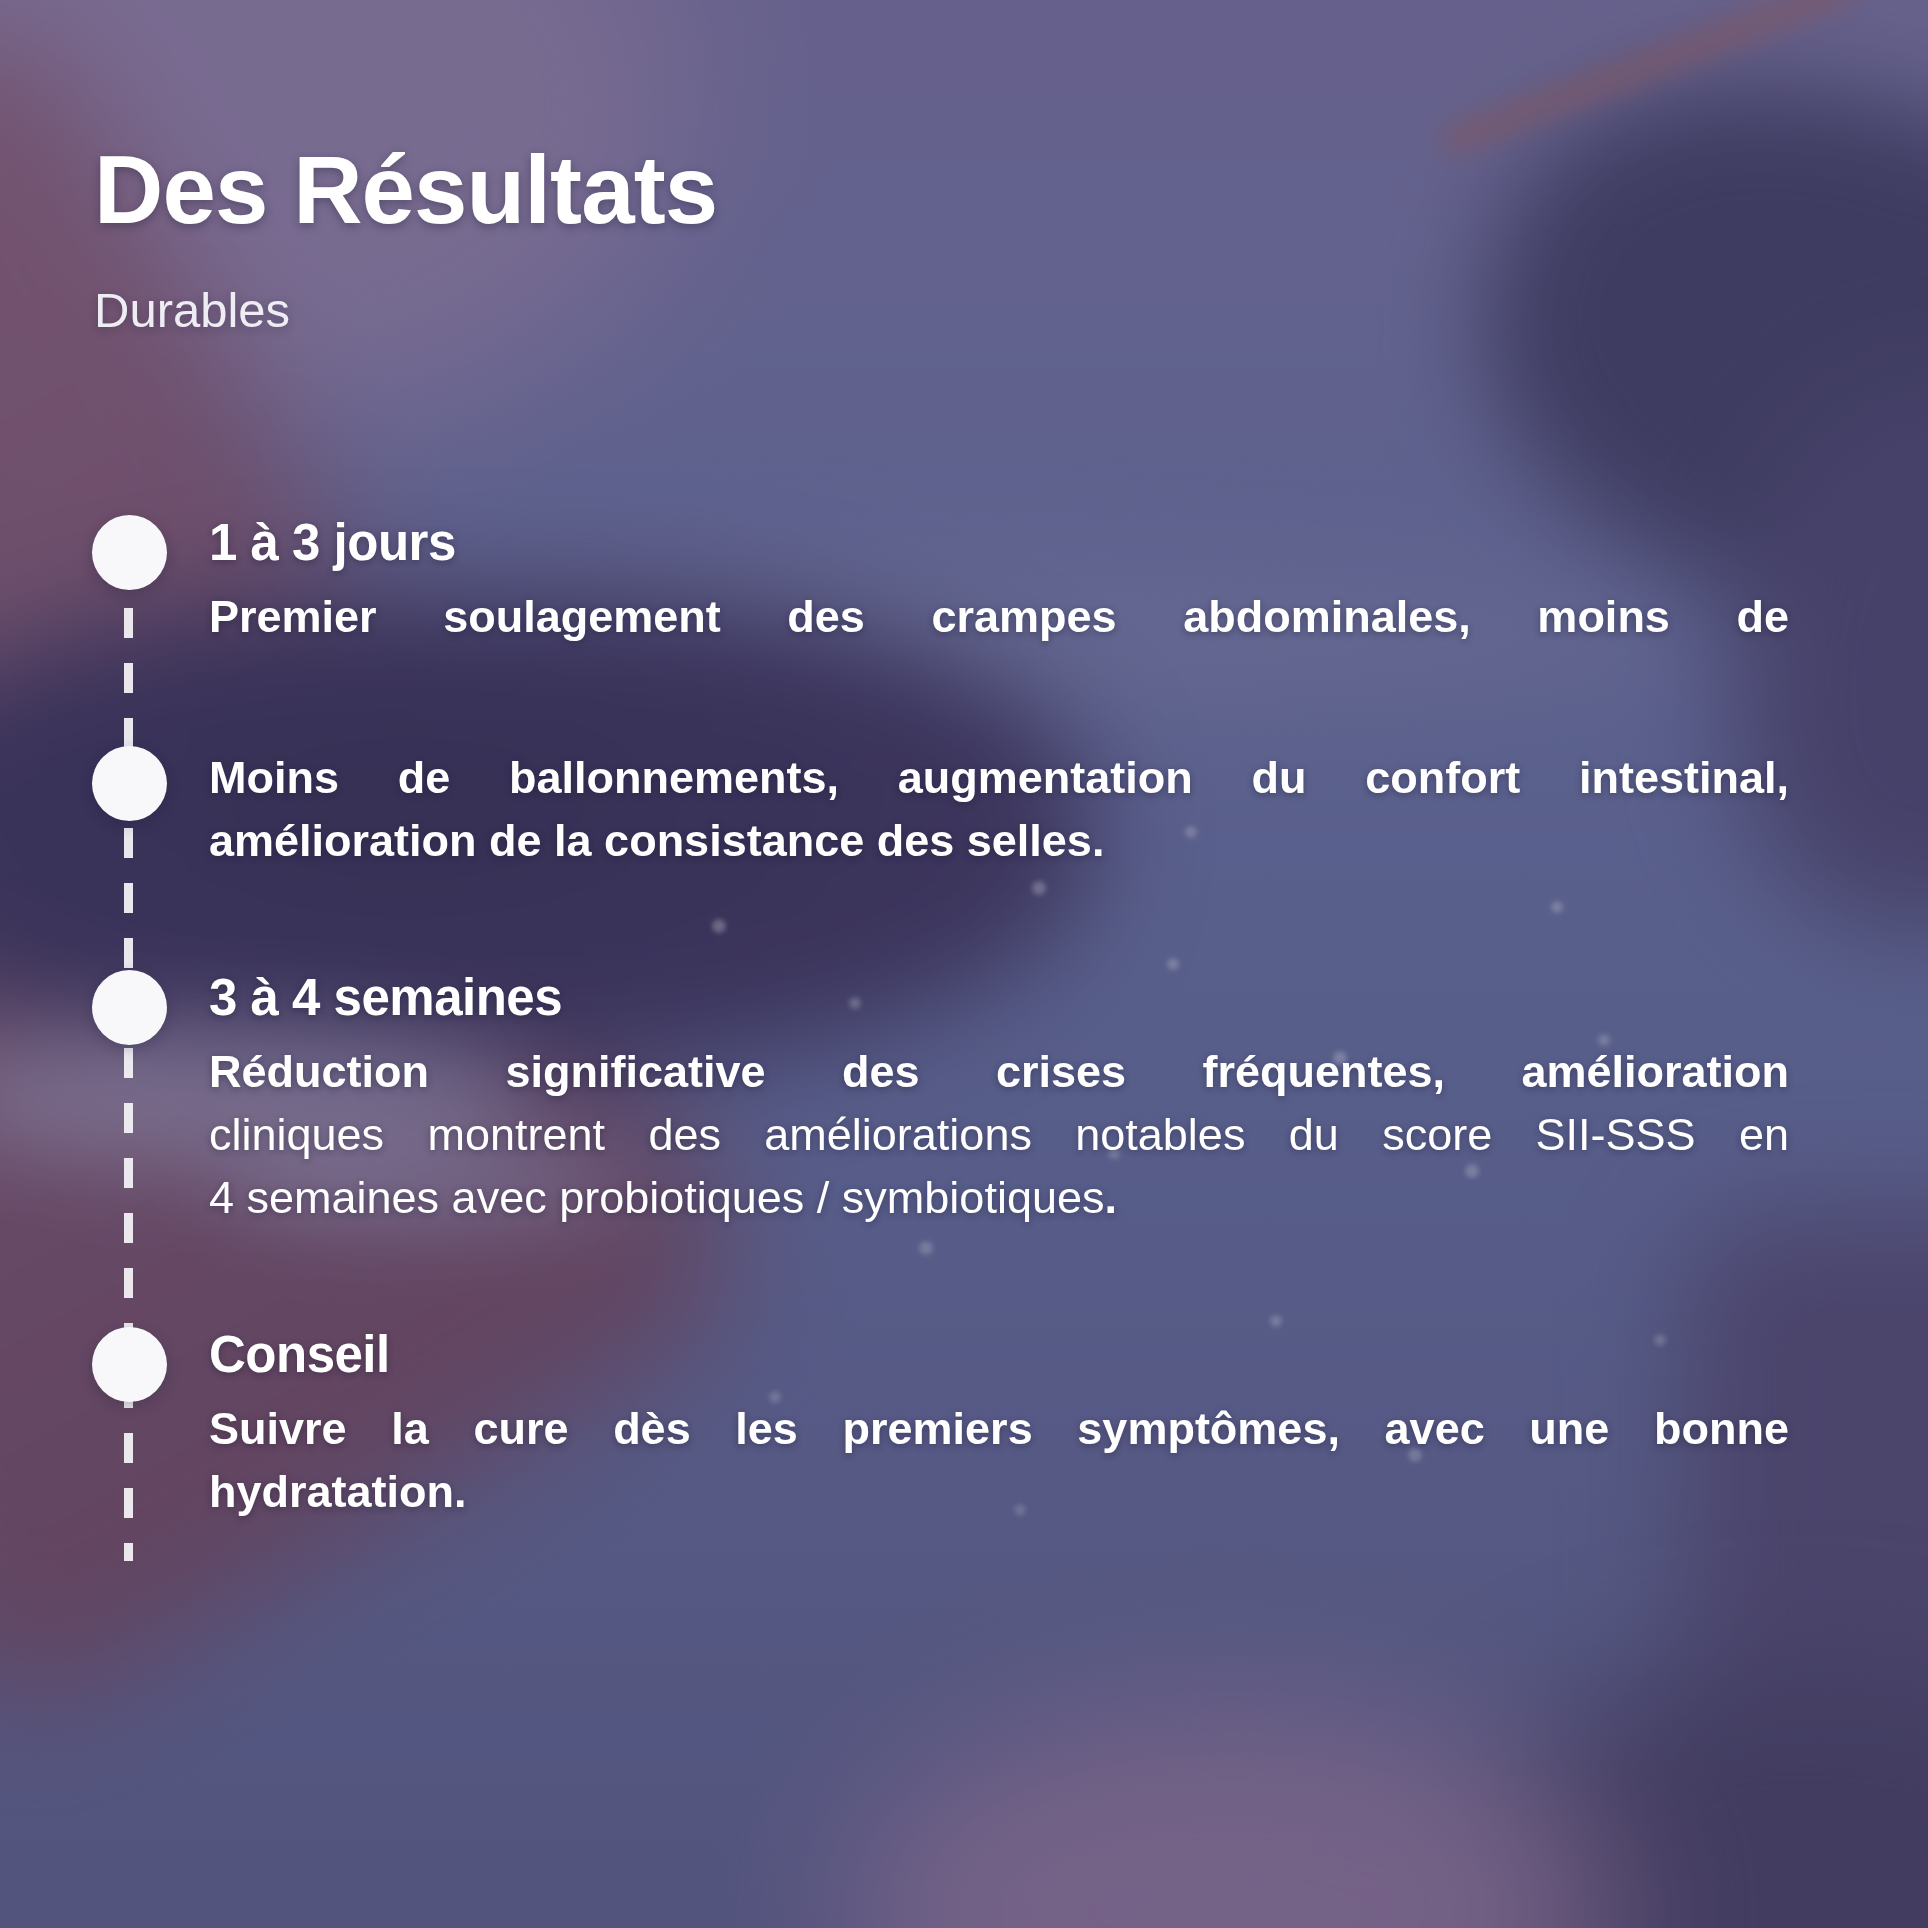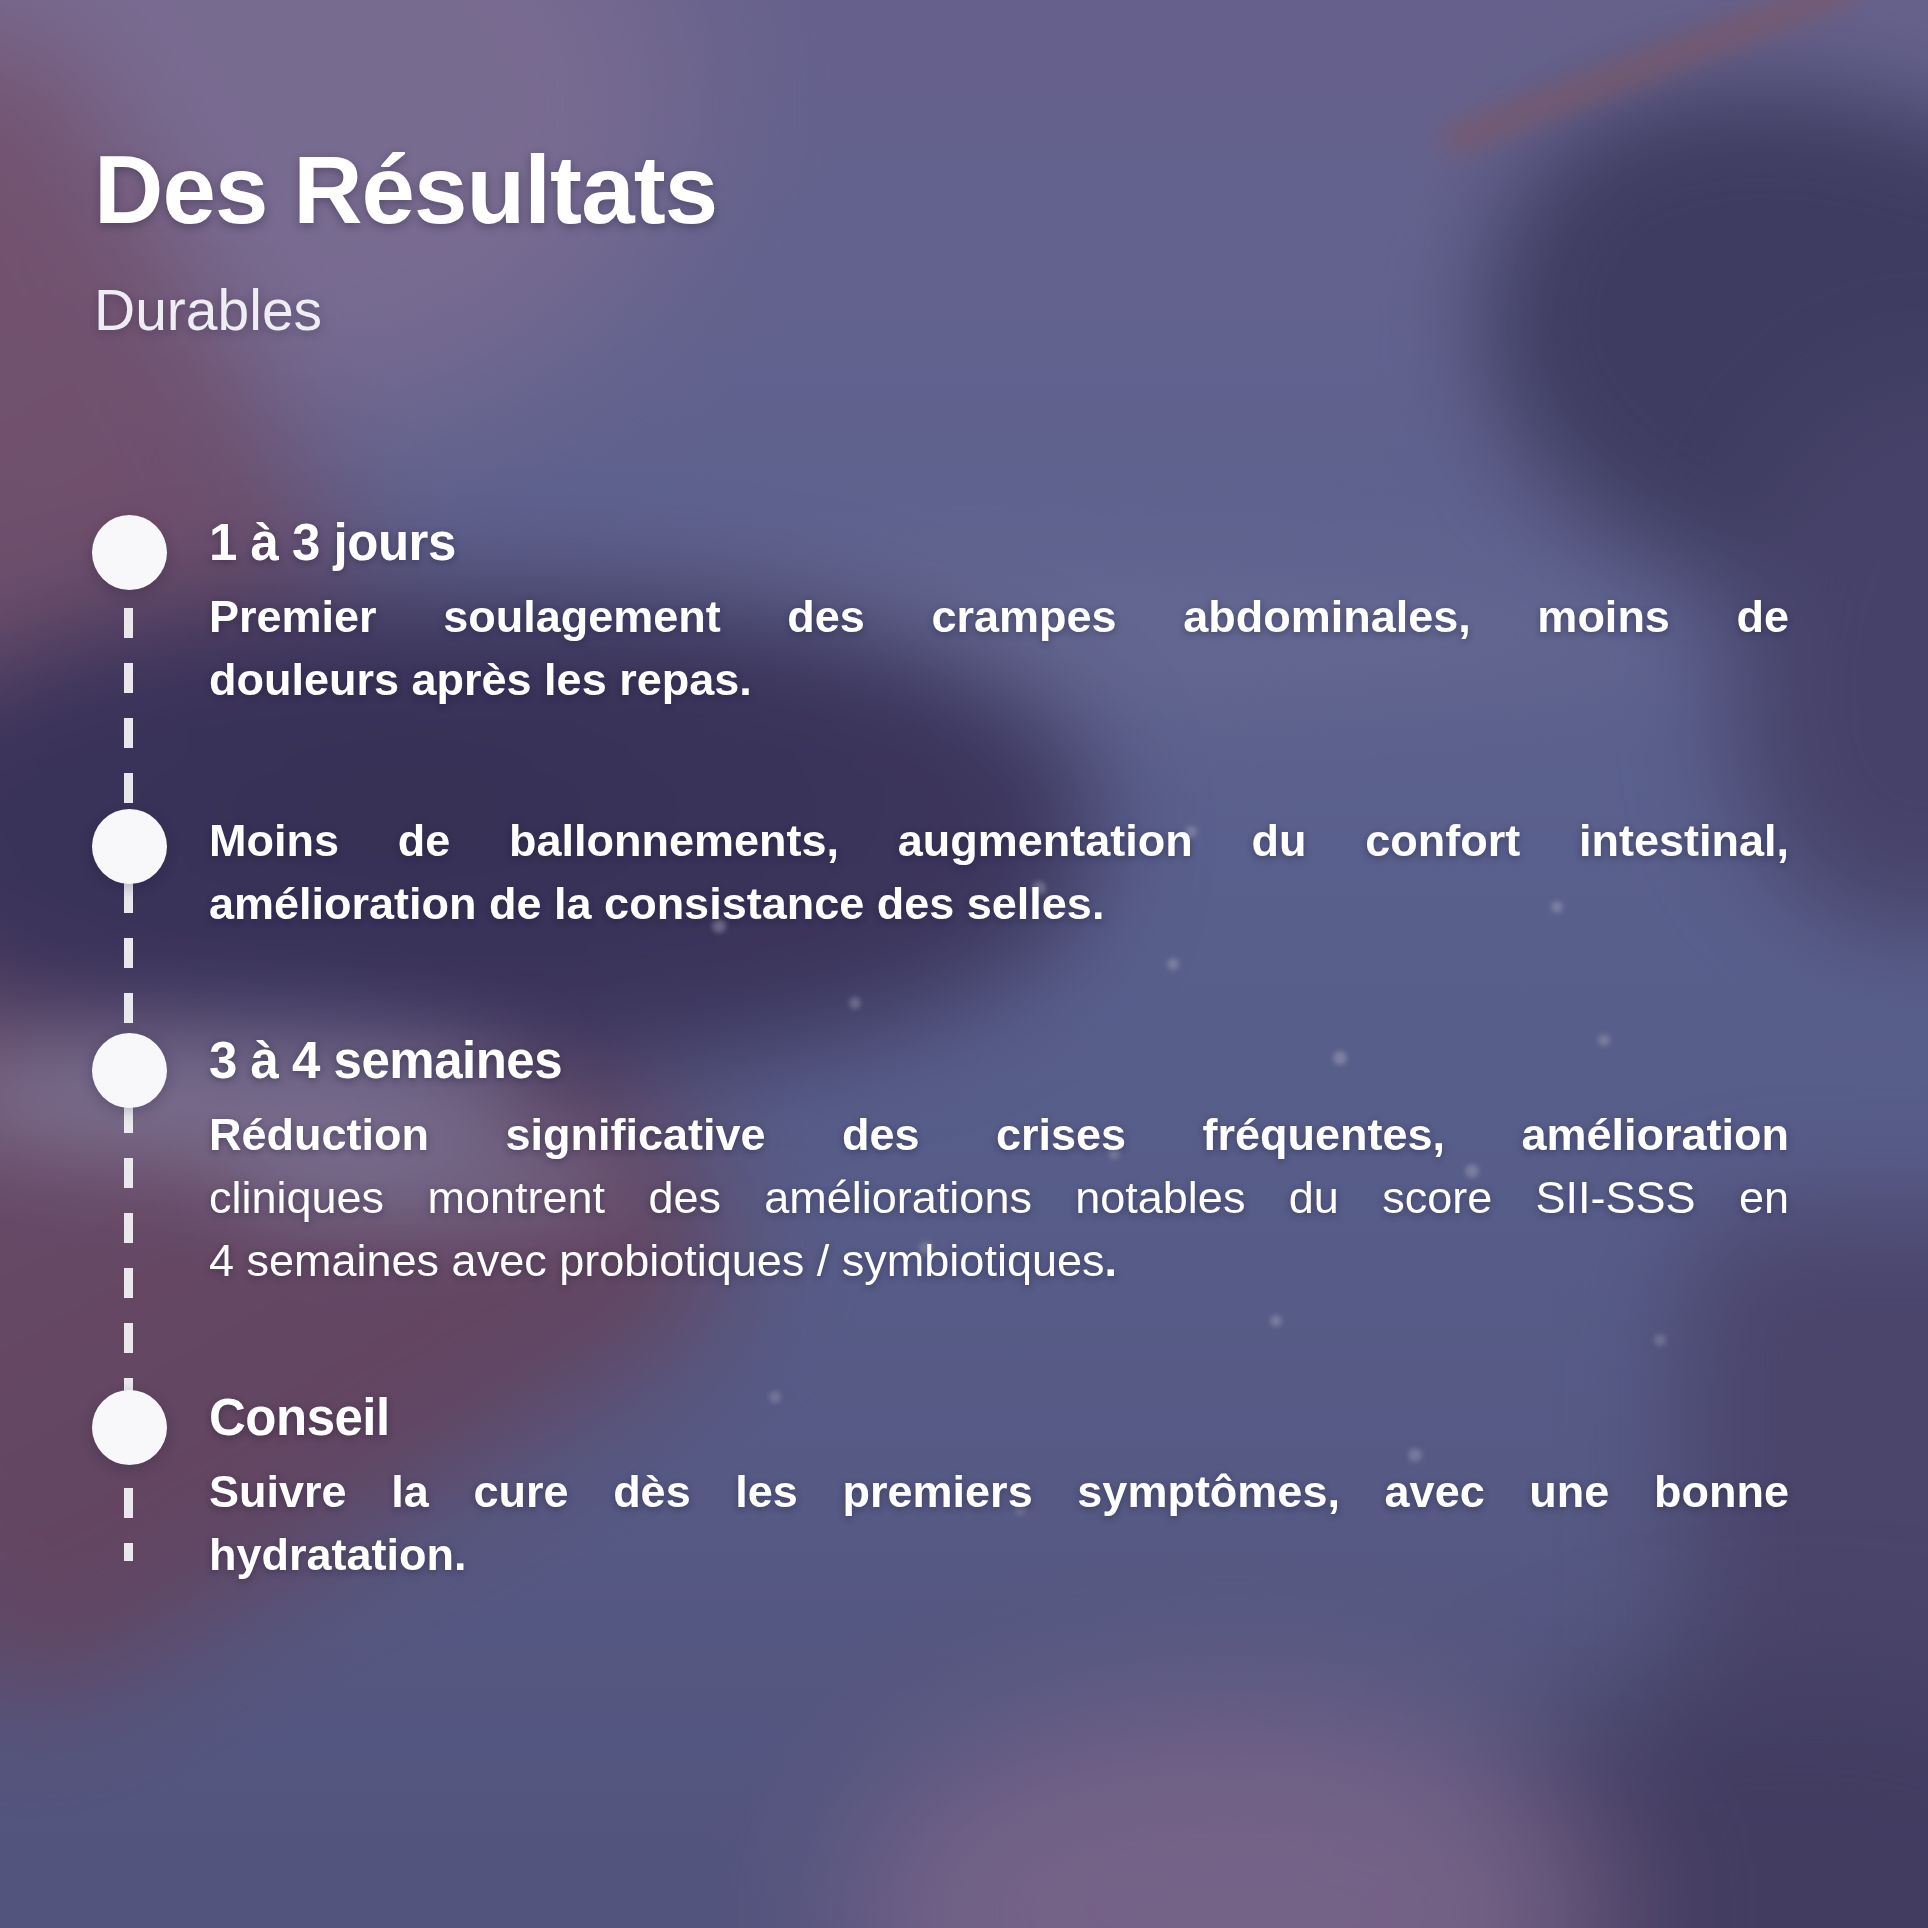--- a/index.html
+++ b/index.html
@@ -109,21 +109,21 @@
     color: var(--body, #ffffff);
   }
   .title {
     margin: 0;
     font-size: 96px; font-weight: 800; letter-spacing: -0.9px;
     line-height: 115px; color: var(--title, #ffffff);
     text-shadow: 0 2.8px 9.4px rgba(25,22,50,.35);
   }
   .subtitle {
     margin-top: 19px;
-    font-size: 57px; font-weight: 400; line-height: 89px;
+    font-size: 49px; font-weight: 400; line-height: 89px;
     color: var(--subtitle, #efedf4);
     text-shadow: 0 2.8px 9.4px rgba(25,22,50,.3);
   }
 
   .timeline { position: relative; margin-top: 160px; padding-left: 115px; }
   .dash-line {
     position: absolute; left: 30px; top: 41px; height: 998px; width: 9.4px;
     background: repeating-linear-gradient(180deg,
       var(--dash, #f2f1f5) 0 30px, transparent 30px 55px);
     opacity: .95; z-index: 1;
@@ -180,21 +180,20 @@
     <div class="subtitle">Durables</div>
 
     <div class="timeline">
       <div class="dash-line" style="top: 38px; height: 1008px;"></div>
       <div id="timeline-items">
   <div class="tl-item">
     <div class="dot"></div>
     <h2 class="tl-heading">1 à 3 jours</h2>
     <div class="tl-body">
               <div class="tl-line"><span class="seg-b">Premier soulagement des crampes abdominales, moins de</span></div>
-              <div class="tl-line last"><span class="seg-b">douleurs après les repas.</span></div>
             </div>
   </div>
 
   <div class="tl-item">
     <div class="dot"></div>
     <div class="tl-body">
               <div class="tl-line"><span class="seg-b">Moins de ballonnements, augmentation du confort intestinal,</span></div>
               <div class="tl-line last"><span class="seg-b">amélioration de la consistance des selles.</span></div>
             </div>
   </div>

